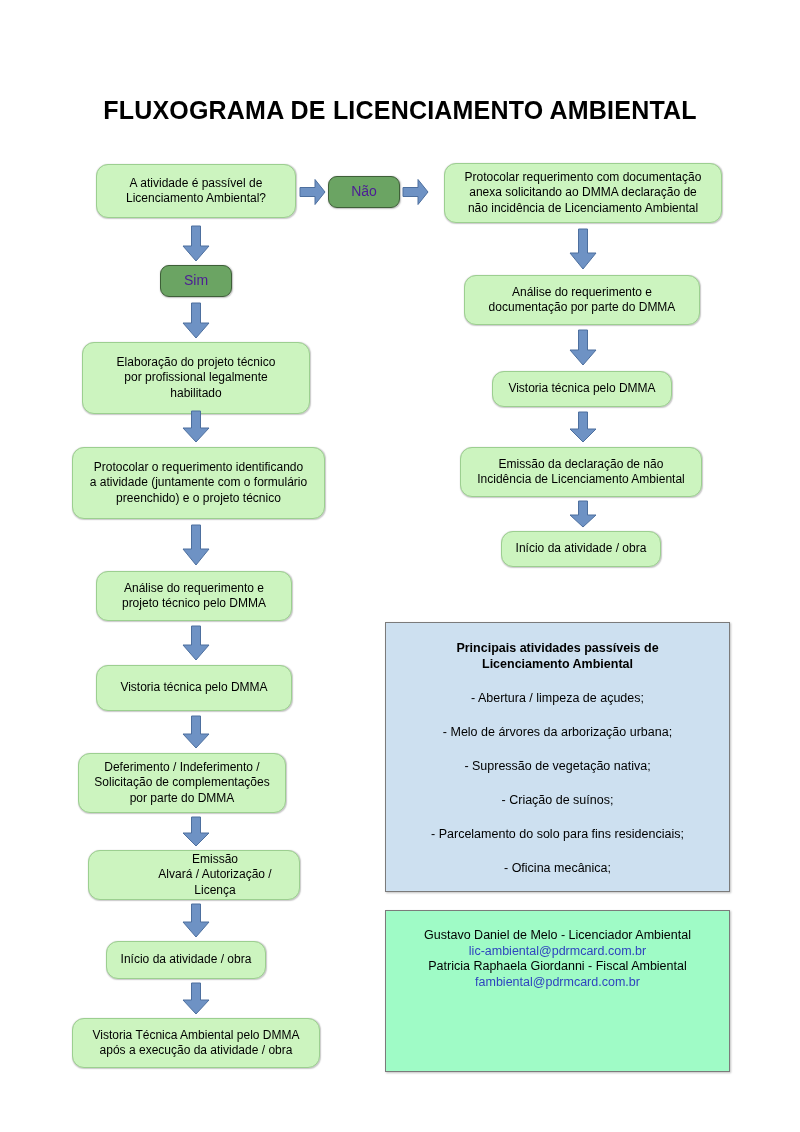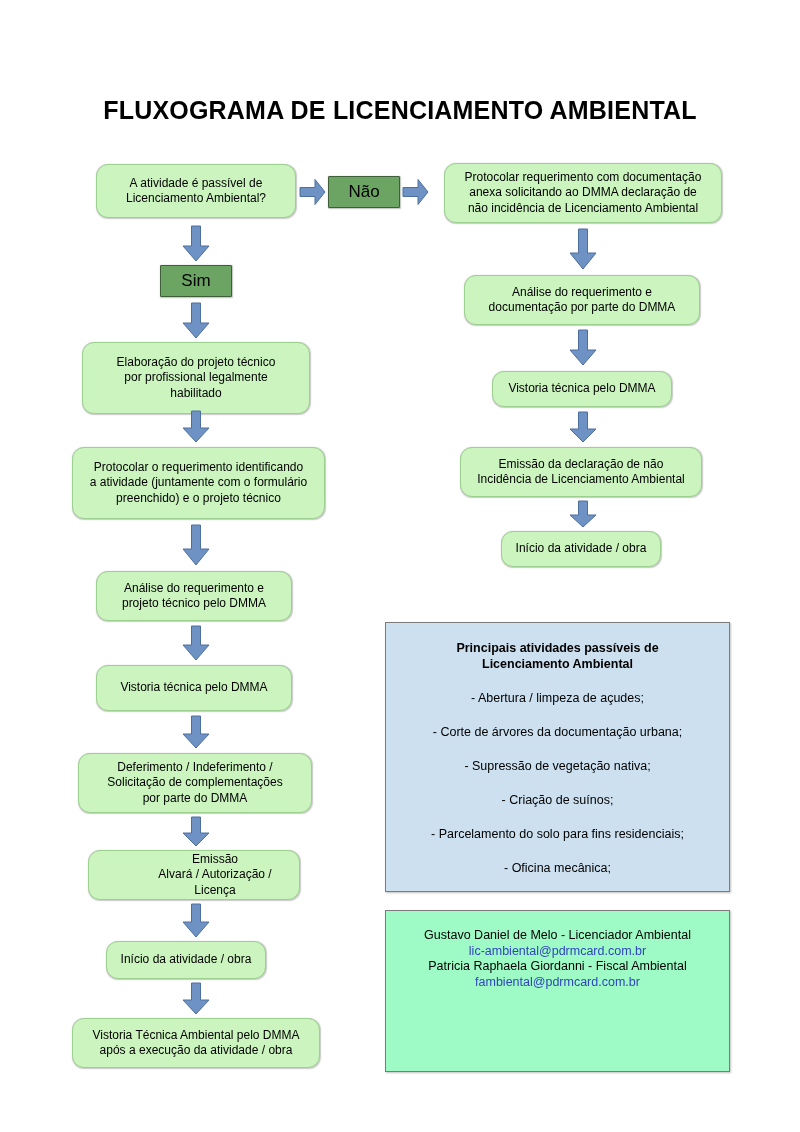--- a/index.html
+++ b/index.html
@@ -50,23 +50,23 @@
   }
   .node.green {
     background: #ccf4bf;
     border: 1px solid #9ccf90;
     color: #000000;
     box-shadow: 0.7px 0.7px 1.2px rgba(0,0,0,0.22);
   }
   .node.dark {
     background: #6ba463;
     border: 1.5px solid #3e5f38;
-    color: #000000;
-    border-radius: 1px;
-    font-size: 17px;
+    color: #4c1d95;
+    border-radius: 9px;
+    font-size: 14px;
     box-shadow: 0.8px 0.8px 1.4px rgba(0,0,0,0.25);
   }
   .node .txt { display: block; width: 100%; white-space: pre-line; }
 
   
   .arrow {
     position: absolute;
     display: block;
   }
   .arrow svg { display: block; overflow: visible; }
@@ -140,21 +140,21 @@
 
   <div class="node green" style="left:96px; top:571px; width:196px; height:50px;">
     <span class="txt">Análise do requerimento e
 projeto técnico pelo DMMA</span>
   </div>
 
   <div class="node green" style="left:96px; top:665px; width:196px; height:46px;">
     <span class="txt">Vistoria técnica pelo DMMA</span>
   </div>
 
-  <div class="node green" style="left:78px; top:753px; width:234px; height:60px;">
+  <div class="node green" style="left:78px; top:753px; width:208px; height:60px;">
     <span class="txt">Deferimento / Indeferimento /
 Solicitação de complementações
 por parte do DMMA</span>
   </div>
 
   <div class="node green" style="left:88px; top:850px; width:212px; height:50px;padding-left:48px;">
     <span class="txt">Emissão
 Alvará / Autorização / Licença</span>
   </div>
 
@@ -271,21 +271,21 @@
     <svg width="28" height="27" viewBox="0 0 28 27">
         <polygon points="9.5,0 18.5,0 18.5,14 27,14 14,26 1,14 9.5,14" fill="#6e92c4" stroke="#4d6f9e" stroke-width="1"></polygon>
       </svg>
   </div>
 
   <div class="panel blue" style="left:385px; top:622px; width:345px; height:270px;">
     <div class="panel-title">Principais atividades passíveis de
 Licenciamento Ambiental</div>
     <ul class="panel-list">
       <li>- Abertura / limpeza de açudes;</li>
-      <li>- Corte de árvores da documentação urbana;</li>
+      <li>- Melo de árvores da arborização urbana;</li>
       <li>- Supressão de vegetação nativa;</li>
       <li>- Criação de suínos;</li>
       <li>- Parcelamento do solo para fins residenciais;</li>
       <li>- Oficina mecânica;</li>
     </ul>
   </div>
 
   <div class="panel mint" style="left:385px; top:910px; width:345px; height:162px;">
     <div class="panel-block spaced">Gustavo Daniel de Melo - Licenciador Ambiental</div>
     <div class="panel-block email">lic-ambiental@pdrmcard.com.br</div>

